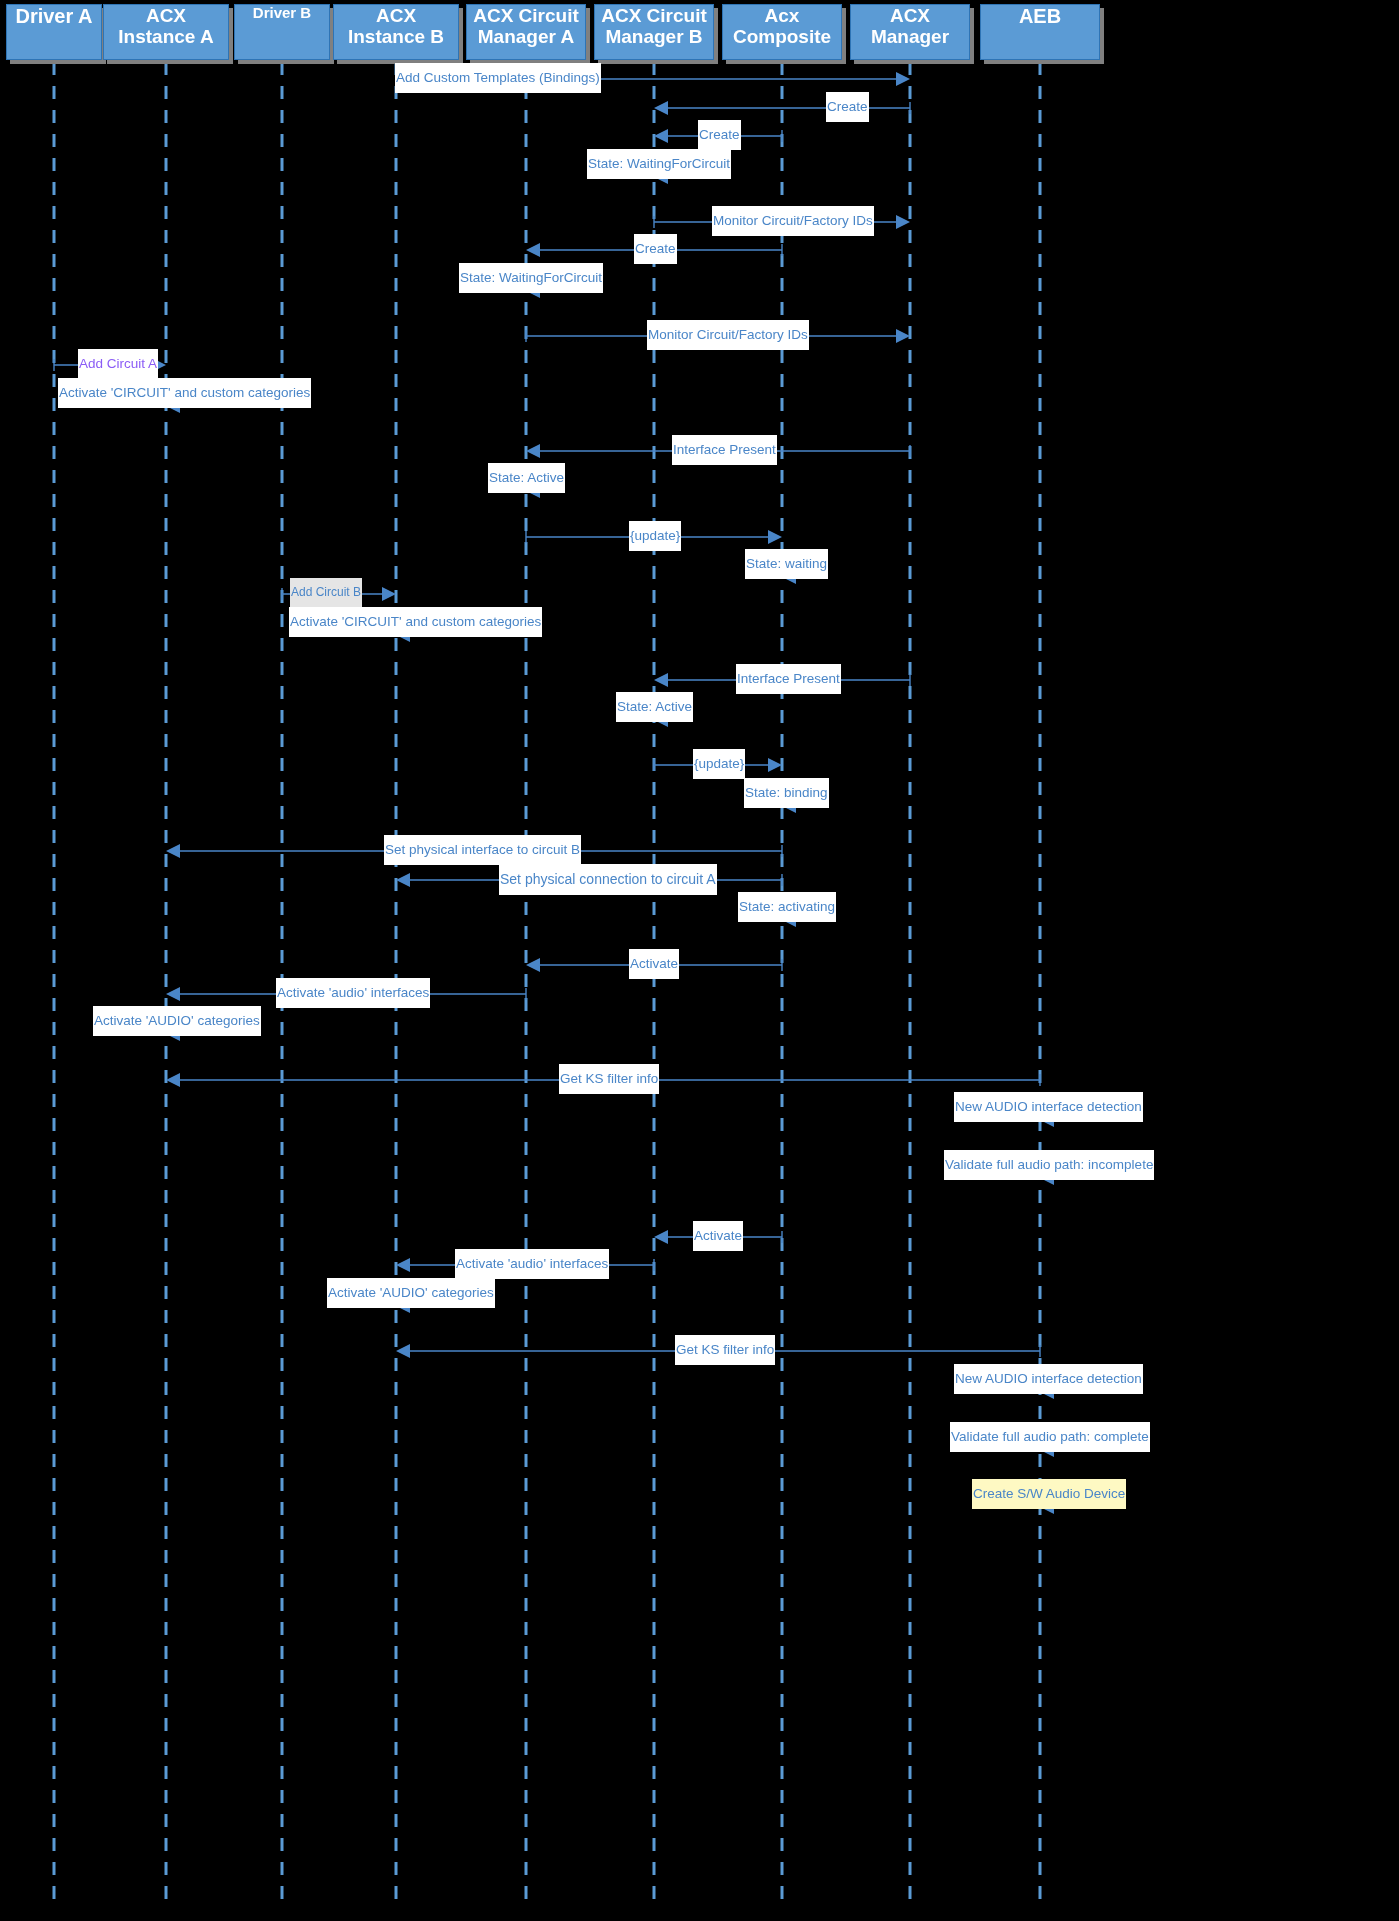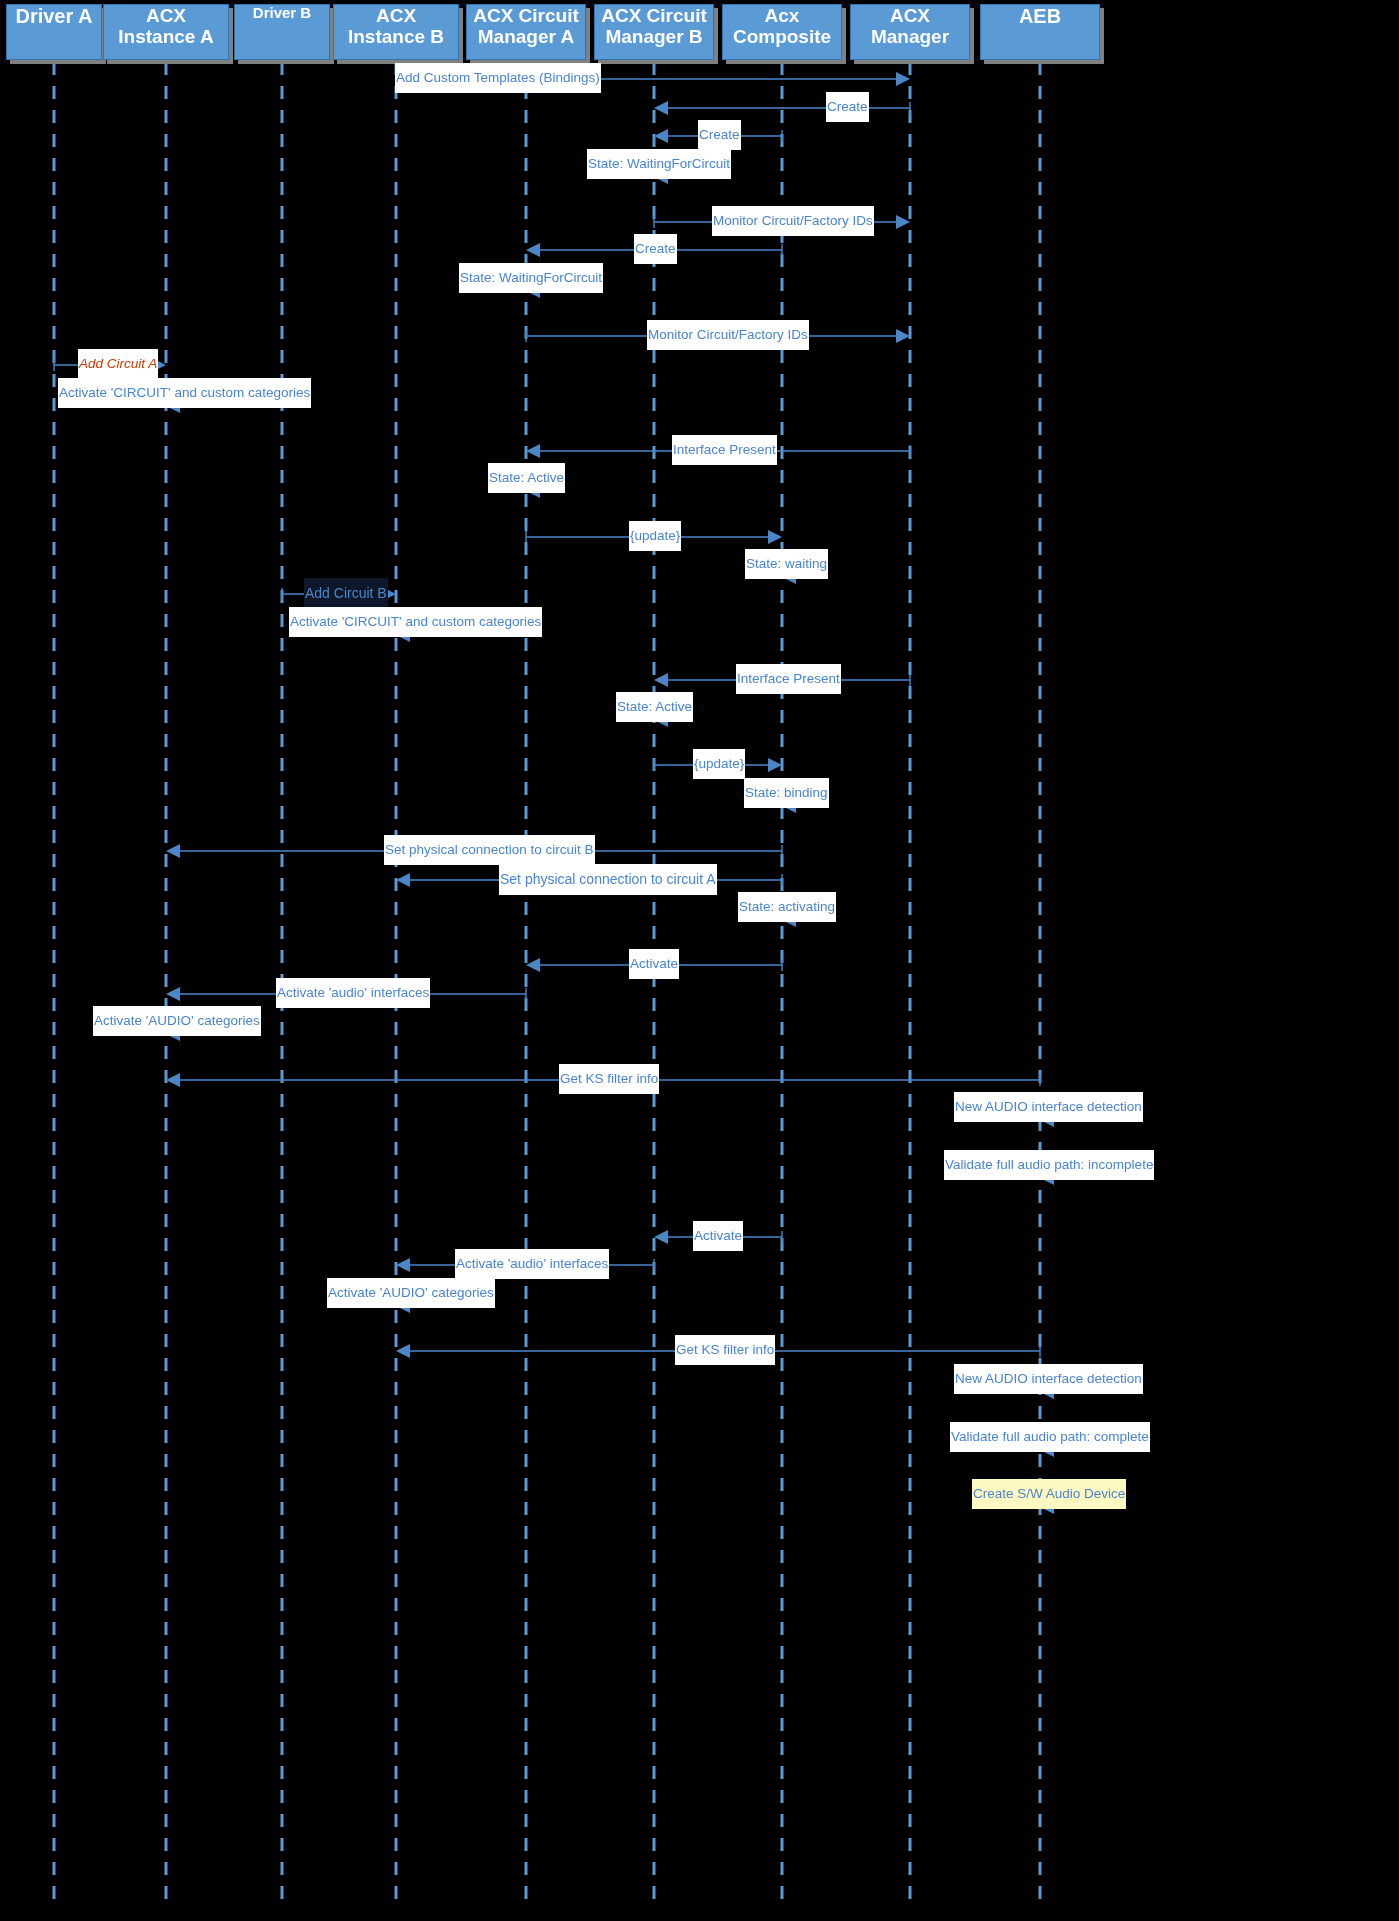--- a/index.html
+++ b/index.html
@@ -225,33 +225,33 @@
       <span style="white-space: pre-line;">AEB</span>
     </div>
     <div class="msg-label" style="left: 395px; top: 63px; font-size: 13.5px; color: rgb(74, 134, 200); background: rgb(255, 255, 255);">Add Custom Templates (Bindings)</div>
     <div class="msg-label" style="left: 826px; top: 92px; font-size: 13.5px; color: rgb(74, 134, 200); background: rgb(255, 255, 255);">Create</div>
     <div class="msg-label" style="left: 698px; top: 120px; font-size: 13.5px; color: rgb(74, 134, 200); background: rgb(255, 255, 255);">Create</div>
     <div class="msg-label" style="left: 587px; top: 149px; font-size: 13.5px; color: rgb(74, 134, 200); background: rgb(255, 255, 255);">State: WaitingForCircuit</div>
     <div class="msg-label" style="left: 712px; top: 206px; font-size: 13.5px; color: rgb(74, 134, 200); background: rgb(255, 255, 255);">Monitor Circuit/Factory IDs</div>
     <div class="msg-label" style="left: 634px; top: 234px; font-size: 13.5px; color: rgb(74, 134, 200); background: rgb(255, 255, 255);">Create</div>
     <div class="msg-label" style="left: 459px; top: 263px; font-size: 13.5px; color: rgb(74, 134, 200); background: rgb(255, 255, 255);">State: WaitingForCircuit</div>
     <div class="msg-label" style="left: 647px; top: 320px; font-size: 13.5px; color: rgb(74, 134, 200); background: rgb(255, 255, 255);">Monitor Circuit/Factory IDs</div>
-    <div class="msg-label" style="left: 78px; top: 349px; font-size: 13.5px; color: #c2410c; background: rgb(255, 255, 255); font-style: italic;">Add Circuit A</div>
+    <div class="msg-label" style="left: 78px; top: 349px; font-size: 13.5px; color: #8b5cf6; background: rgb(255, 255, 255);">Add Circuit A</div>
     <div class="msg-label" style="left: 58px; top: 378px; font-size: 13.5px; color: rgb(74, 134, 200); background: rgb(255, 255, 255);">Activate 'CIRCUIT' and custom categories</div>
     <div class="msg-label" style="left: 672px; top: 435px; font-size: 13.5px; color: rgb(74, 134, 200); background: rgb(255, 255, 255);">Interface Present</div>
     <div class="msg-label" style="left: 488px; top: 463px; font-size: 13.5px; color: rgb(74, 134, 200); background: rgb(255, 255, 255);">State: Active</div>
     <div class="msg-label" style="left: 629px; top: 521px; font-size: 13.5px; color: rgb(74, 134, 200); background: rgb(255, 255, 255);">{update}</div>
     <div class="msg-label" style="left: 745px; top: 549px; font-size: 13.5px; color: rgb(74, 134, 200); background: rgb(255, 255, 255);">State: waiting</div>
-    <div class="msg-label" style="left: 304px; top: 578px; font-size: 14px; color: rgb(74, 134, 200); background: #0f172a;">Add Circuit B</div>
+    <div class="msg-label" style="left: 290px; top: 578px; font-size: 12px; color: rgb(74, 134, 200); background: #e5e5e5;">Add Circuit B</div>
     <div class="msg-label" style="left: 289px; top: 607px; font-size: 13.5px; color: rgb(74, 134, 200); background: rgb(255, 255, 255);">Activate 'CIRCUIT' and custom categories</div>
     <div class="msg-label" style="left: 736px; top: 664px; font-size: 13.5px; color: rgb(74, 134, 200); background: rgb(255, 255, 255);">Interface Present</div>
     <div class="msg-label" style="left: 616px; top: 692px; font-size: 13.5px; color: rgb(74, 134, 200); background: rgb(255, 255, 255);">State: Active</div>
     <div class="msg-label" style="left: 693px; top: 749px; font-size: 13.5px; color: rgb(74, 134, 200); background: rgb(255, 255, 255);">{update}</div>
     <div class="msg-label" style="left: 744px; top: 778px; font-size: 13.5px; color: rgb(74, 134, 200); background: rgb(255, 255, 255);">State: binding</div>
-    <div class="msg-label" style="left: 384px; top: 835px; font-size: 13.5px; color: rgb(74, 134, 200); background: rgb(255, 255, 255);">Set physical connection to  circuit B</div>
+    <div class="msg-label" style="left: 384px; top: 835px; font-size: 13.5px; color: rgb(74, 134, 200); background: rgb(255, 255, 255);">Set physical interface to  circuit B</div>
     <div class="msg-label" style="left: 499px; top: 864px; font-size: 14px; color: rgb(74, 134, 200); background: rgb(255, 255, 255);">Set physical connection to circuit A</div>
     <div class="msg-label" style="left: 738px; top: 892px; font-size: 13.5px; color: rgb(74, 134, 200); background: rgb(255, 255, 255);">State: activating</div>
     <div class="msg-label" style="left: 629px; top: 949px; font-size: 13.5px; color: rgb(74, 134, 200); background: rgb(255, 255, 255);">Activate</div>
     <div class="msg-label" style="left: 276px; top: 978px; font-size: 13.5px; color: rgb(74, 134, 200); background: rgb(255, 255, 255);">Activate 'audio' interfaces</div>
     <div class="msg-label" style="left: 93px; top: 1006px; font-size: 13.5px; color: rgb(74, 134, 200); background: rgb(255, 255, 255);">Activate 'AUDIO' categories</div>
     <div class="msg-label" style="left: 559px; top: 1064px; font-size: 13.5px; color: rgb(74, 134, 200); background: rgb(255, 255, 255);">Get KS  filter info</div>
     <div class="msg-label" style="left: 954px; top: 1092px; font-size: 13.5px; color: rgb(74, 134, 200); background: rgb(255, 255, 255);">New AUDIO interface detection</div>
     <div class="msg-label" style="left: 944px; top: 1150px; font-size: 13.5px; color: rgb(74, 134, 200); background: rgb(255, 255, 255);">Validate full audio path: incomplete</div>
     <div class="msg-label" style="left: 693px; top: 1221px; font-size: 13.5px; color: rgb(74, 134, 200); background: rgb(255, 255, 255);">Activate</div>
     <div class="msg-label" style="left: 455px; top: 1249px; font-size: 13.5px; color: rgb(74, 134, 200); background: rgb(255, 255, 255);">Activate 'audio' interfaces</div>

